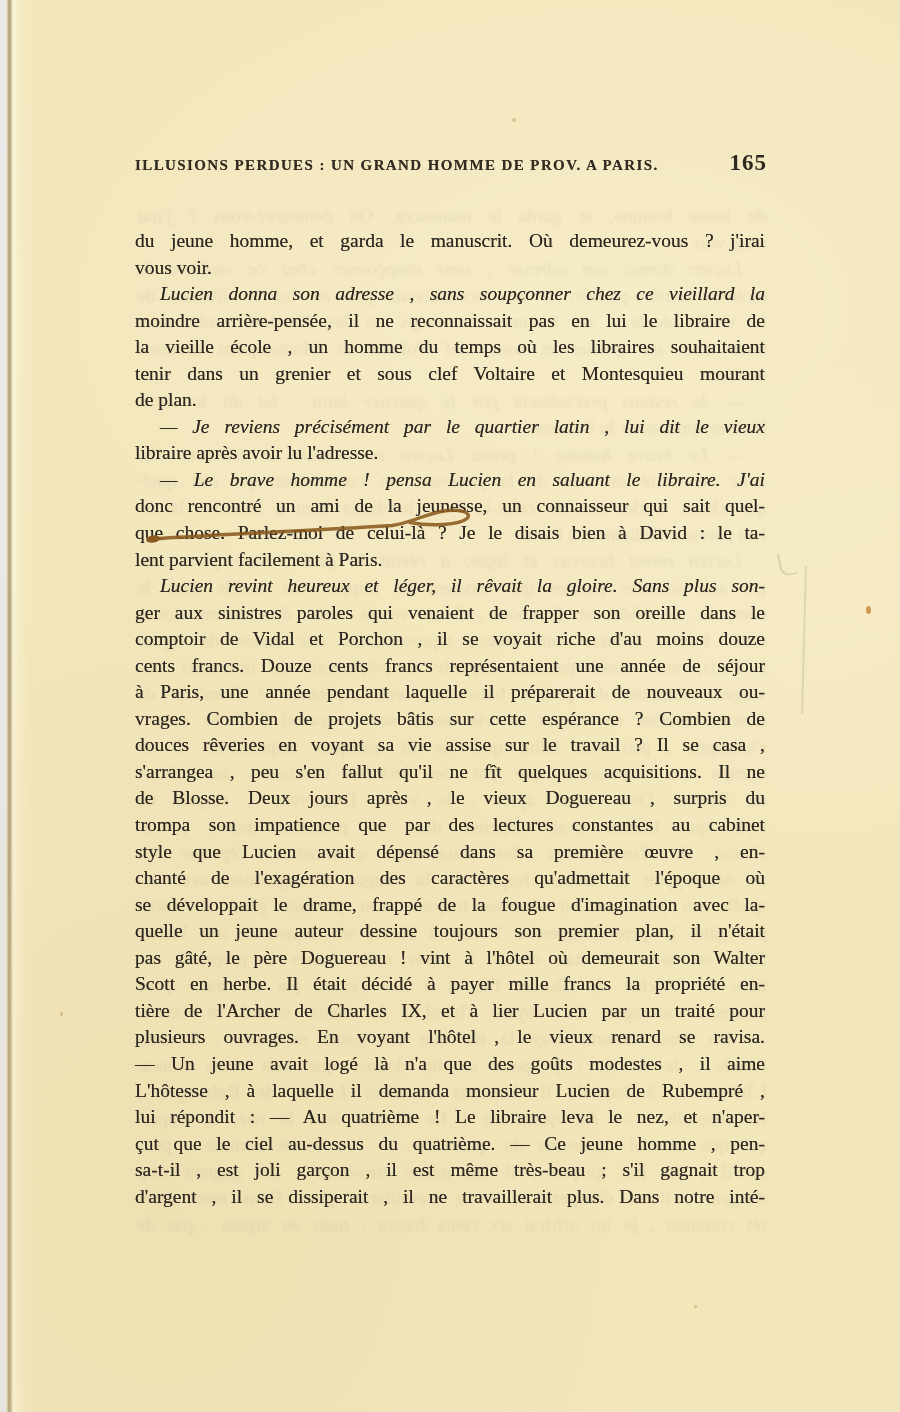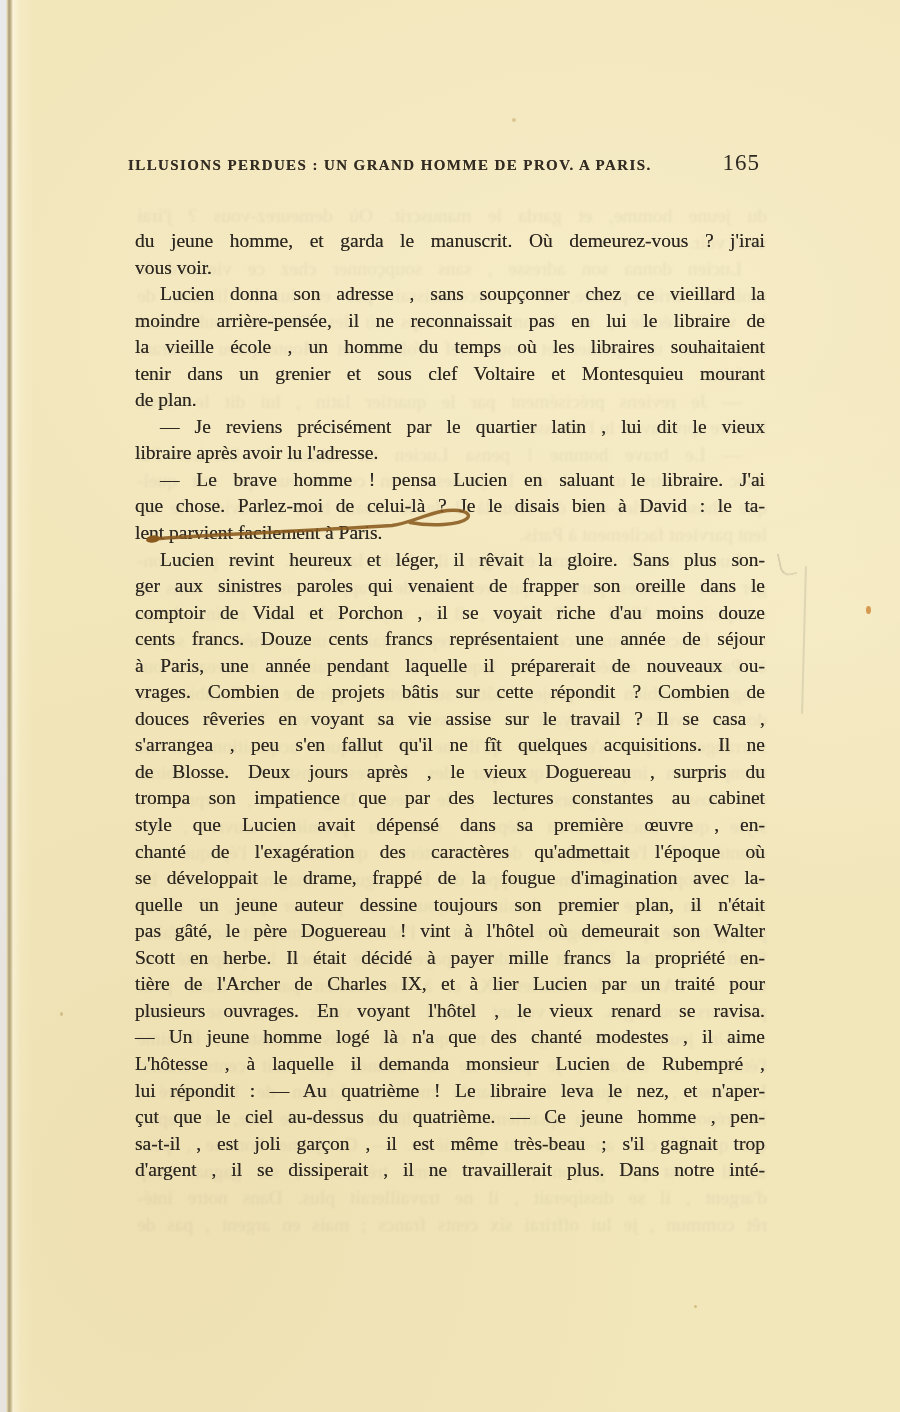--- a/index.html
+++ b/index.html
@@ -16,48 +16,48 @@
         #e9e8ea 0px, #e9e8ea 6px,
         rgba(150,132,92,.12) 7px,
         rgba(108,93,60,.55) 9px,
         rgba(124,108,72,.35) 11px,
         rgba(252,246,222,.85) 13px,
         rgba(248,240,206,.45) 20px,
         rgba(242,230,187,0) 34px);
     font-family:"Liberation Serif","DejaVu Serif",serif;
   }
   .running-head{
-    position:absolute;left:128px;top:150px;width:632px;
+    position:absolute;left:135px;top:150px;width:632px;
     display:flex;justify-content:space-between;align-items:baseline;
     color:#332c22;
   }
   .head-title{
     font-size:15px;font-weight:700;letter-spacing:1.4px;
     white-space:nowrap;
     text-shadow:0 0 .5px rgba(51,44,34,.6);
   }
   .page-number{
-    font-size:23px;font-weight:400;letter-spacing:1px;
+    font-size:23px;font-weight:700;letter-spacing:1px;
     color:#2e2921;
   }
   .text-block{
     position:absolute;left:135px;top:188px;width:630px;
     color:#2b2620;
     margin-top:40px;
   }
   .line{
     font-size:19.5px;
     line-height:26.55px;
     text-align:justify;
     text-align-last:justify;
     white-space:normal;
     text-shadow:0 0 .5px rgba(43,38,32,.65);
   }
   .line.noJust{text-align-last:left;}
-  .line.indent{padding-left:25px;}
+  .line.indent{padding-left:25px;font-style:italic;}
   
   .ghost{
     position:absolute;left:137px;top:203px;width:630px;
     transform:scaleX(-1);
     opacity:.075;
     filter:blur(1.1px);
     color:#4f4a3c;
     pointer-events:none;
   }
   .ghost .line{text-shadow:none;}
@@ -134,41 +134,42 @@
       <div class="line">du jeune homme, et garda le manuscrit. Où demeurez-vous ? j'irai</div>
       <div class="line noJust">vous voir.</div>
       <div class="line indent">Lucien donna son adresse , sans soupçonner chez ce vieillard la</div>
       <div class="line">moindre arrière-pensée, il ne reconnaissait pas en lui le libraire de</div>
       <div class="line">la vieille école , un homme du temps où les libraires souhaitaient</div>
       <div class="line">tenir dans un grenier et sous clef Voltaire et Montesquieu mourant</div>
       <div class="line noJust">de plan.</div>
       <div class="line indent">— Je reviens précisément par le quartier latin , lui dit le vieux</div>
       <div class="line noJust">libraire après avoir lu l'adresse.</div>
       <div class="line indent">— Le brave homme ! pensa Lucien en saluant le libraire. J'ai</div>
+      <div class="line">donc rencontré un ami de la jeunesse, un connaisseur qui sait quel-</div>
       <div class="line">que chose. Parlez-moi de celui-là ? Je le disais bien à David : le ta-</div>
       <div class="line noJust">lent parvient facilement à Paris.</div>
       <div class="line indent">Lucien revint heureux et léger, il rêvait la gloire. Sans plus son-</div>
       <div class="line">ger aux sinistres paroles qui venaient de frapper son oreille dans le</div>
       <div class="line">comptoir de Vidal et Porchon , il se voyait riche d'au moins douze</div>
       <div class="line">cents francs. Douze cents francs représentaient une année de séjour</div>
       <div class="line">à Paris, une année pendant laquelle il préparerait de nouveaux ou-</div>
-      <div class="line">vrages. Combien de projets bâtis sur cette répondit ? Combien de</div>
+      <div class="line">vrages. Combien de projets bâtis sur cette espérance ? Combien de</div>
       <div class="line">douces rêveries en voyant sa vie assise sur le travail ? Il se casa ,</div>
       <div class="line">s'arrangea , peu s'en fallut qu'il ne fît quelques acquisitions. Il ne</div>
       <div class="line">de Blosse. Deux jours après , le vieux Doguereau , surpris du</div>
       <div class="line">trompa son impatience que par des lectures constantes au cabinet</div>
       <div class="line">style que Lucien avait dépensé dans sa première œuvre , en-</div>
       <div class="line">chanté de l'exagération des caractères qu'admettait l'époque où</div>
       <div class="line">se développait le drame, frappé de la fougue d'imagination avec la-</div>
       <div class="line">quelle un jeune auteur dessine toujours son premier plan, il n'était</div>
       <div class="line">pas gâté, le père Doguereau ! vint à l'hôtel où demeurait son Walter</div>
       <div class="line">Scott en herbe. Il était décidé à payer mille francs la propriété en-</div>
       <div class="line">tière de l'Archer de Charles IX, et à lier Lucien par un traité pour</div>
       <div class="line">plusieurs ouvrages. En voyant l'hôtel , le vieux renard se ravisa.</div>
-      <div class="line">— Un jeune homme logé là n'a que des chanté modestes , il aime</div>
+      <div class="line">— Un jeune avait logé là n'a que des goûts modestes , il aime</div>
       <div class="line">L'hôtesse , à laquelle il demanda monsieur Lucien de Rubempré ,</div>
       <div class="line">lui répondit : — Au quatrième ! Le libraire leva le nez, et n'aper-</div>
       <div class="line">çut que le ciel au-dessus du quatrième. — Ce jeune homme , pen-</div>
       <div class="line">sa-t-il , est joli garçon , il est même très-beau ; s'il gagnait trop</div>
       <div class="line">d'argent , il se dissiperait , il ne travaillerait plus. Dans notre inté-</div>
     </main>
 
   <svg class="pen-annotation" width="900" height="1412" viewBox="0 0 900 1412">
     <ellipse cx="153" cy="539" rx="7" ry="3.6" transform="rotate(-10 153 539)" fill="#8a5a1e"></ellipse>
     <path d="M 153 539

